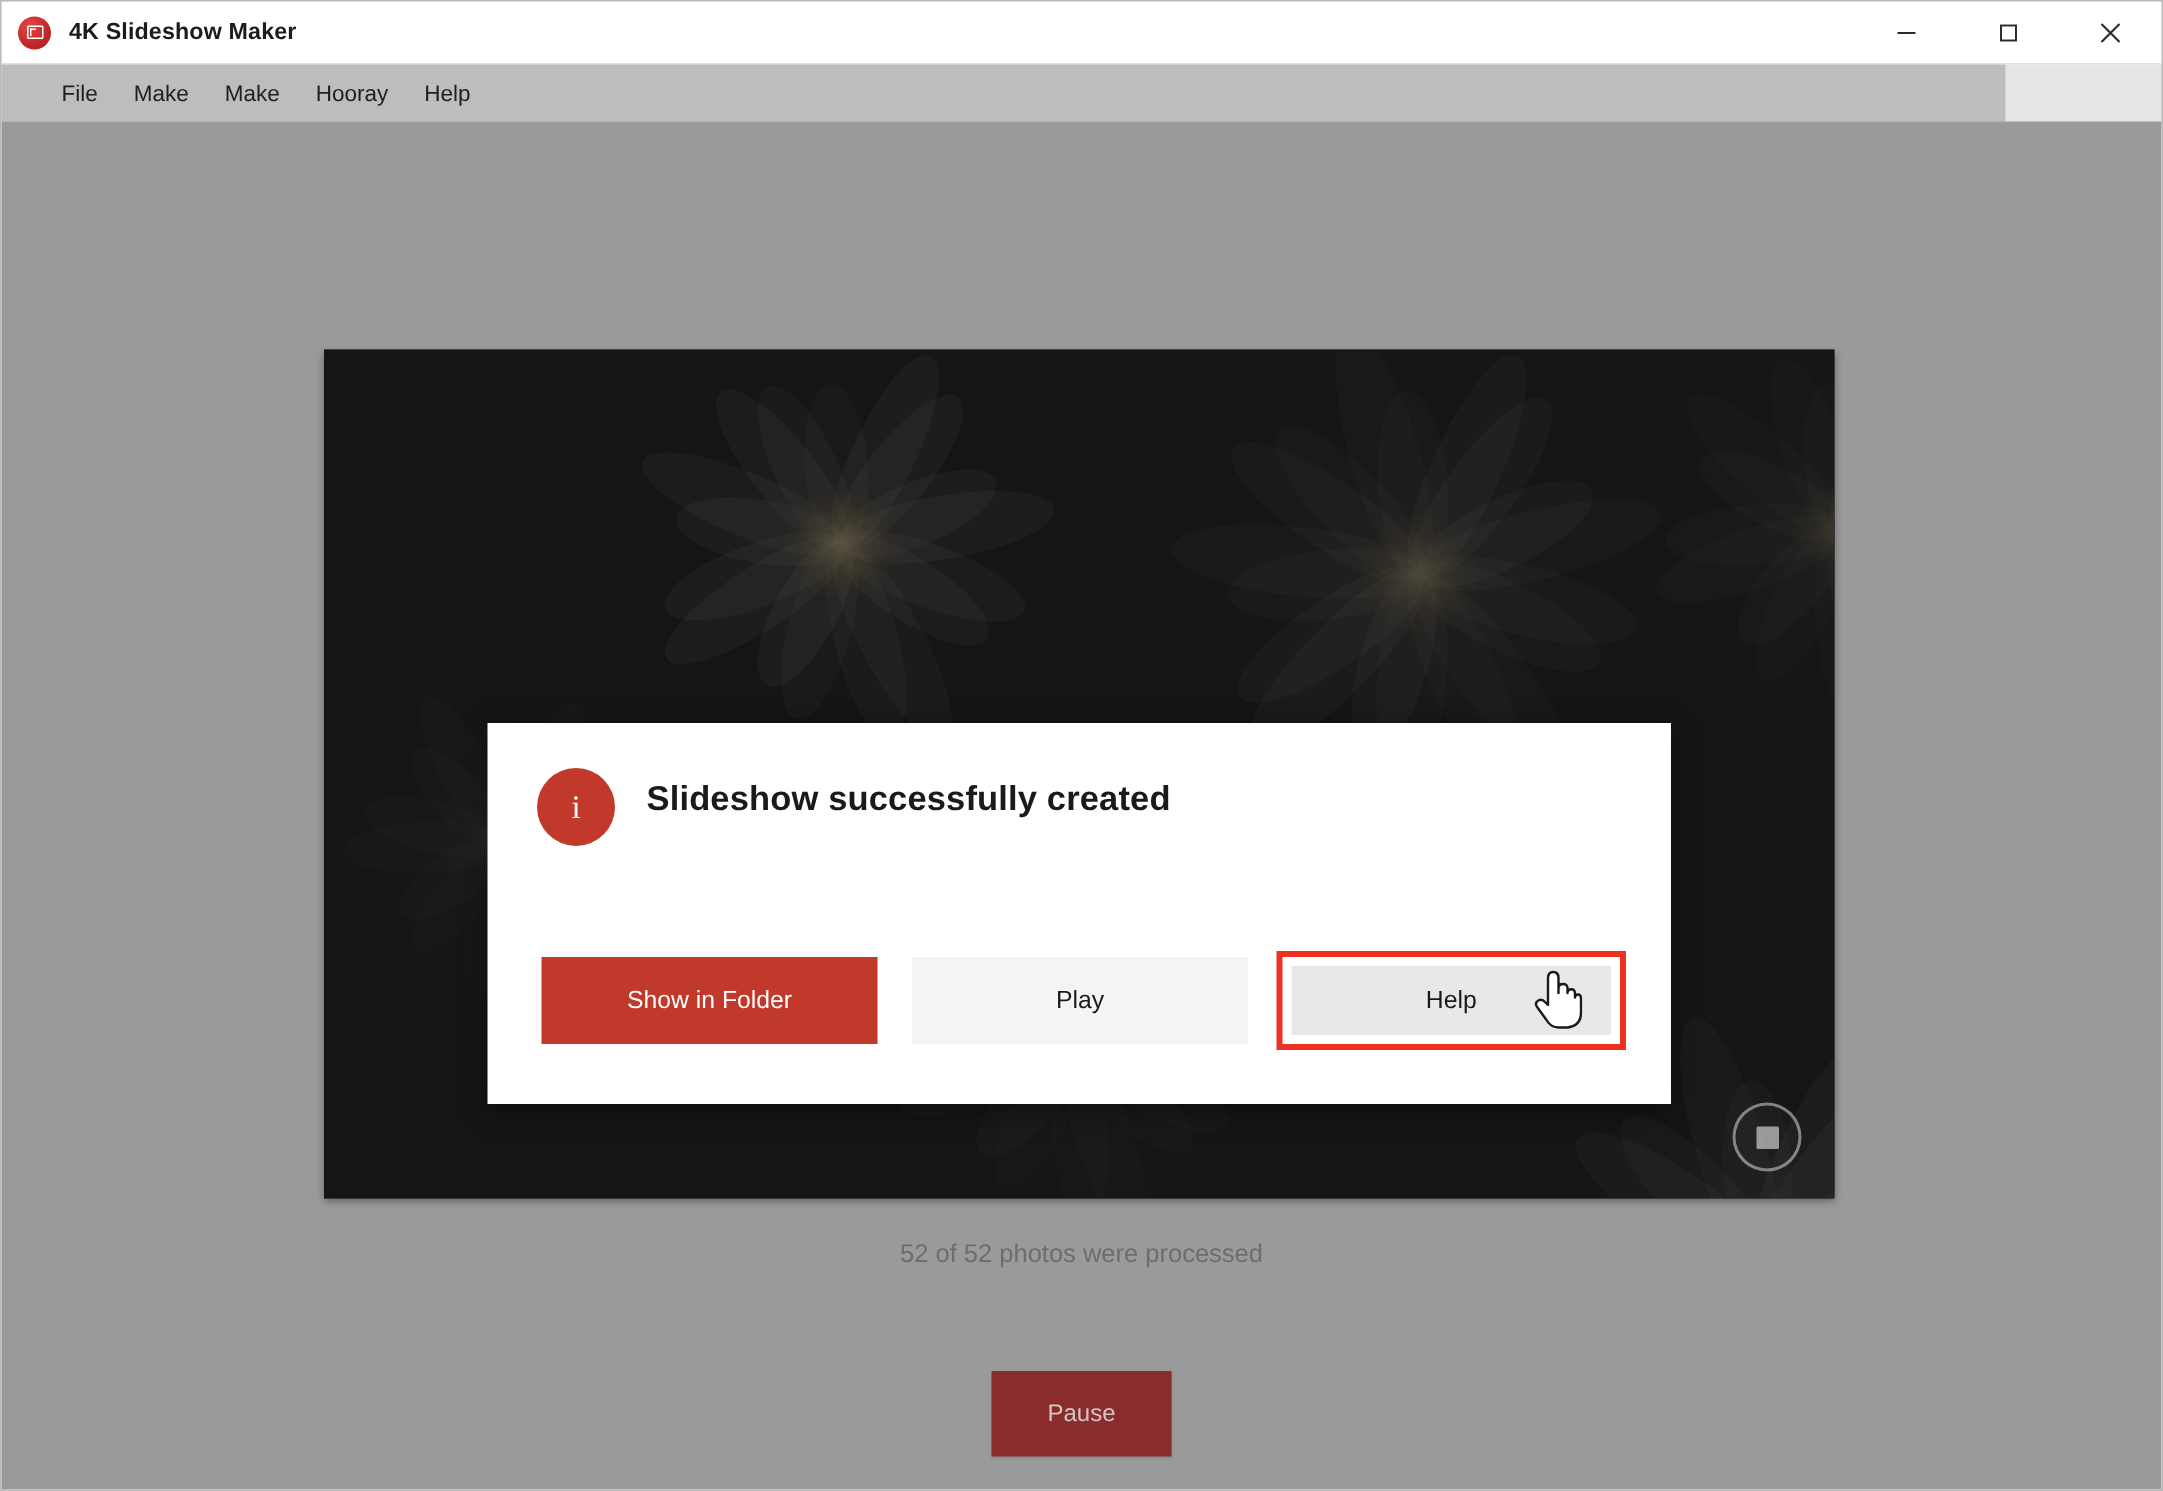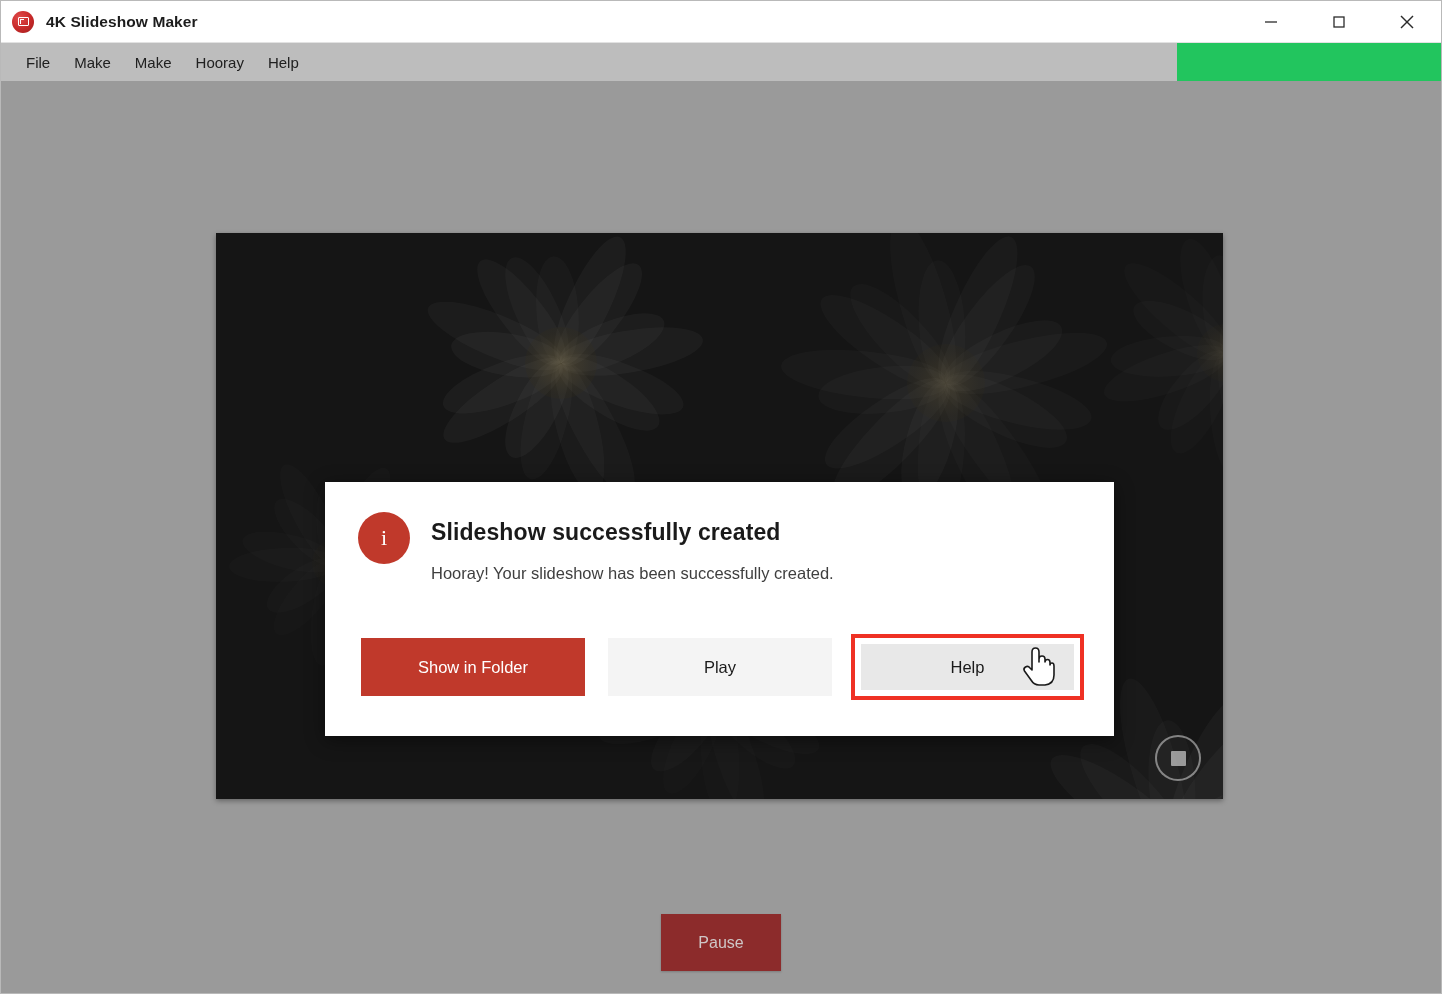--- a/index.html
+++ b/index.html
@@ -9,21 +9,21 @@
     height: 994px;
     overflow: hidden;
     font-family: "Liberation Sans", sans-serif;
     background: #ffffff;
   }
 
   #app-window {
     position: relative;
     width: 1442px;
     height: 994px;
-    background: #22c55e;
+    background: #e5e5e5;
     border: 1px solid #b9b9b9;
     overflow: hidden;
     text-decoration: underline;
   }
 
   
   #titlebar {
     position: absolute;
     top: 0; left: 0;
     width: 1440px;
@@ -77,26 +77,26 @@
     background: transparent;
     border: none;
     cursor: default;
   }
   .win-btn svg { display: block; }
 
   
   #menubar {
     position: absolute;
     top: 42px; left: 0;
-    width: 1176px;
+    width: 1336px;
     height: 38px;
     background: #bdbdbd;
     display: flex;
     align-items: center;
-    padding-left: 13px;
+    padding-left: 28px;
   }
   .menu-item {
     font-size: 15px;
     color: #202020;
     padding: 4px 12px;
     white-space: nowrap;
     cursor: default;
   }
 
   
@@ -460,34 +460,34 @@
             <div class="petal" style="width: 40px; height: 119.829px; margin-left: -20px; margin-top: -119.829px; opacity: 0.471; transform: rotate(341.5deg);"></div>
             <div class="core" style="width: 58px; height: 58px; opacity: 0.55;"></div>
           </div>
         </div>
       <div id="stop-button">
         <div class="sq"></div>
       </div>
     </div>
 
     <div id="status-block">
+      <div id="status-processed">52 of 52 photos were processed</div>
     </div>
 
     <div id="bottom-buttons">
       <button id="pause-button">Pause</button>
     </div>
 
     <div id="dialog">
       <div id="dialog-header">
         <div id="info-icon">
             <span>i</span>
           </div>
         <div id="dialog-texts">
           <div id="dialog-title">Slideshow successfully created</div>
-          <div id="dialog-message">Hooray! Your slideshow has been successfully created.</div>
         </div>
       </div>
 
       <div id="dialog-actions">
         <button class="dlg-btn" id="show-in-folder-button">Show in Folder</button>
         <button class="dlg-btn" id="play-button">Play</button>
         <div id="close-button-wrap">
           <button class="dlg-btn" id="close-button">Help</button>
         </div>
       </div>

